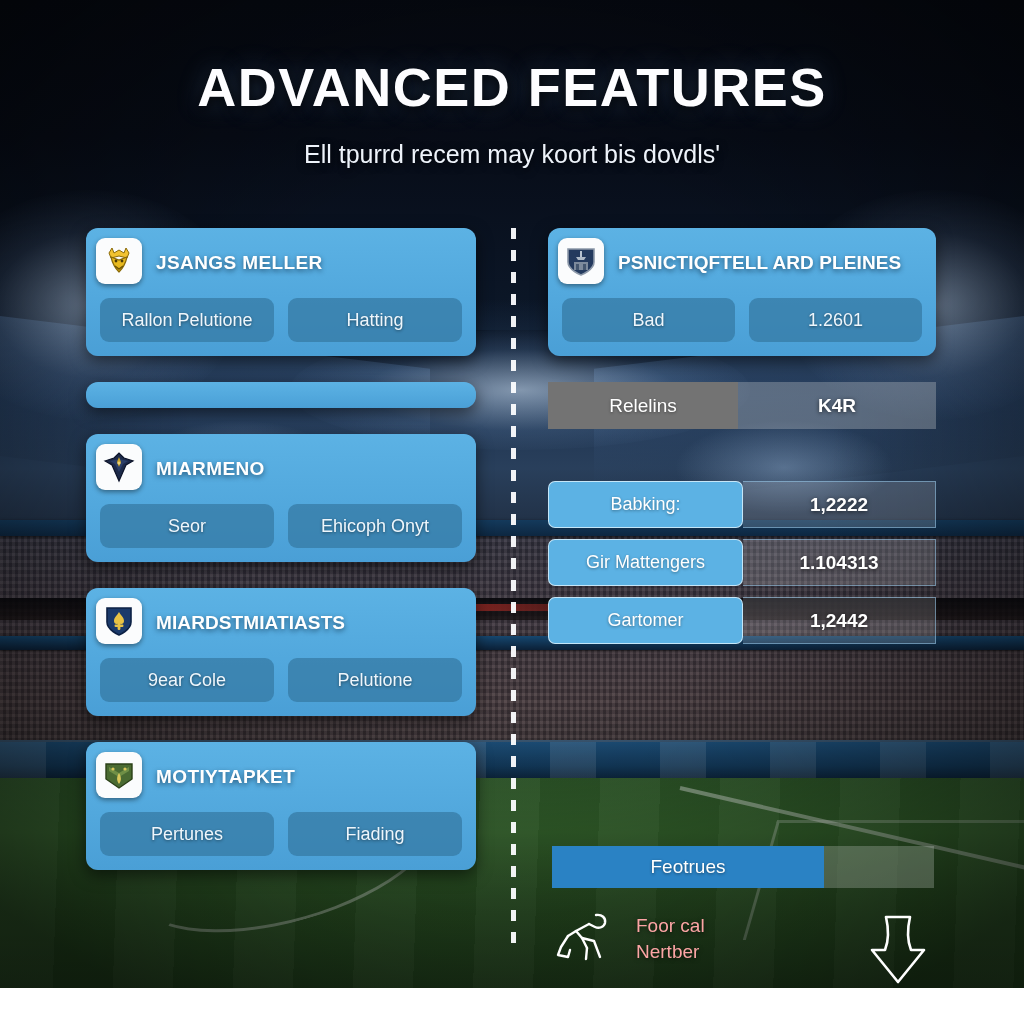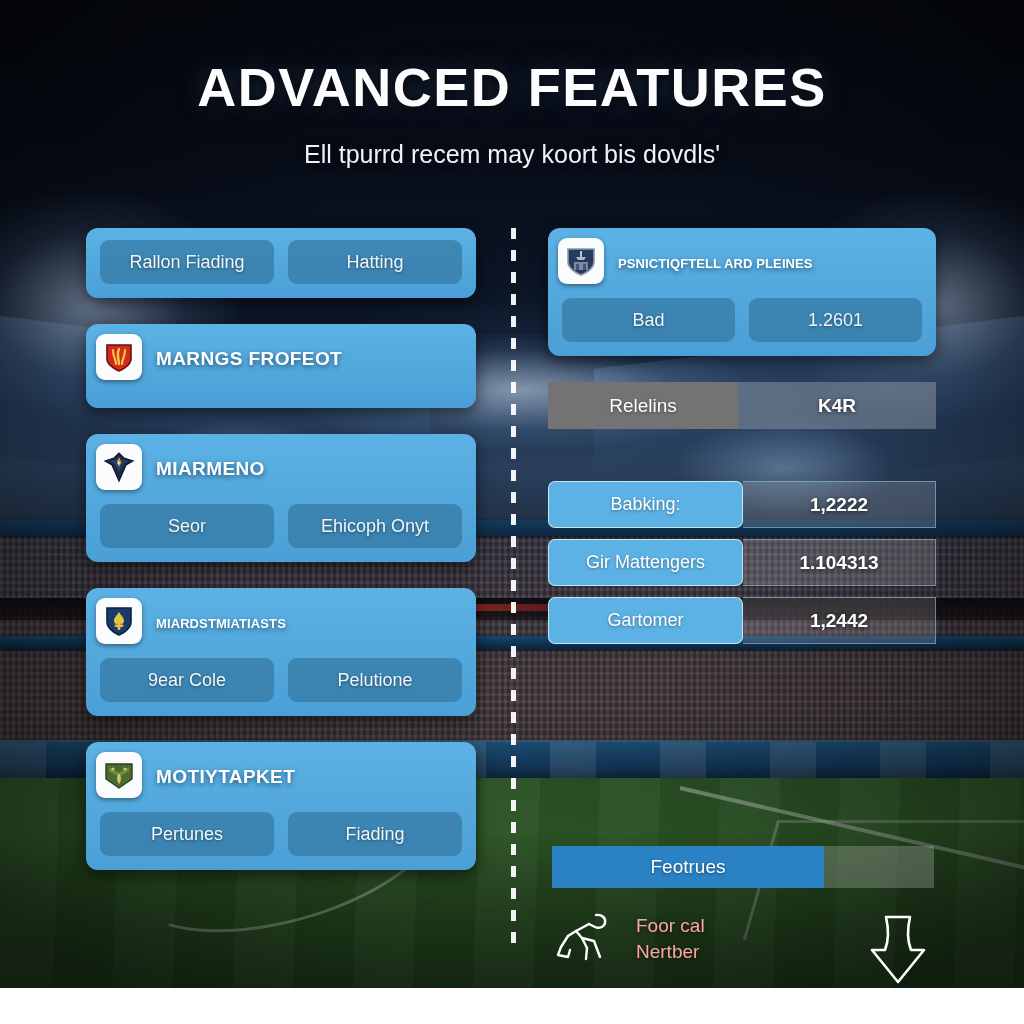--- a/index.html
+++ b/index.html
@@ -166,21 +166,21 @@
     display: flex; align-items: center; justify-content: center;
     margin-left: -4px; margin-top: -4px;
   }
   .crest-tile svg { display: block; }
   .card-title {
     font-size: 19px; font-weight: 700; letter-spacing: .4px;
     color: #ffffff;
     text-shadow: 0 2px 5px rgba(10,40,65,.65);
     white-space: nowrap;
   }
-  .card-title.tight { font-size: 13px; letter-spacing: .1px; text-align: right; }
+  .card-title.tight { font-size: 19px; letter-spacing: .1px; text-align: right; }
   .chip-row { display: flex; gap: 14px; }
   .chip {
     flex: 1 1 0;
     background: rgba(52,120,162,.72);
     border-radius: 9px;
     height: 44px;
     display: flex; align-items: center; justify-content: center;
     color: #eef6fc; font-size: 18px;
     text-shadow: 0 1px 3px rgba(0,0,0,.45);
     white-space: nowrap;
@@ -271,37 +271,39 @@
   <div class="header">
     <div class="title">ADVANCED FEATURES</div>
     <div class="subtitle">Ell tpurrd recem may koort bis dovdls'</div>
   </div>
 
   <div class="divider"></div>
 
   <div class="col col-left">
 
     <div class="card">
-      <div class="chip-row">
-        <div class="chip">Rallon Fiading</div>
-        <div class="chip">Hatting</div>
-      </div>
-    </div>
-
-    <div class="card">
       <div class="card-head">
         <div class="crest-tile">
           <svg width="34" height="34" viewBox="0 0 34 34">
-            <path d="M5 5 H29 V19 C29 26 17 31 17 31 C17 31 5 26 5 19 Z" fill="#d12a1e" stroke="#6e0d07" stroke-width="1.6"></path>
-            <path d="M11 10 C11 17 14 19 14 24 M23 10 C23 17 20 19 20 24" fill="none" stroke="#f6c63a" stroke-width="2.2" stroke-linecap="round"></path>
-            <path d="M17 9 C14 15 17 18 17 24" fill="none" stroke="#f6c63a" stroke-width="2.4" stroke-linecap="round"></path>
+            <path d="M7 9 L10 4 L12 9 L17 6 L22 9 L24 4 L27 9 L25 14 L17 12 L9 14 Z" fill="#f2c230" stroke="#8a6a08" stroke-width="1"></path>
+            <path d="M9 13 C11 22 17 28 17 28 C17 28 23 22 25 13 L17 16 Z" fill="#e8b91e" stroke="#8a6a08" stroke-width="1.2"></path>
+            <circle cx="14" cy="17" r="1.4" fill="#4a3a06"></circle>
+            <circle cx="20" cy="17" r="1.4" fill="#4a3a06"></circle>
+            <path d="M13 22 L17 25 L21 22" fill="none" stroke="#6d5406" stroke-width="1.4"></path>
           </svg>
         </div>
-        <div class="card-title">MARNGS FROFEOT</div>
-      </div>
+        <div class="card-title">JSANGS MELLER</div>
+      </div>
+      <div class="chip-row">
+        <div class="chip">Rallon Pelutione</div>
+        <div class="chip">Hatting</div>
+      </div>
+    </div>
+
+    <div class="card">
     </div>
 
     <div class="card">
       <div class="card-head">
         <div class="crest-tile">
           <svg width="34" height="34" viewBox="0 0 34 34">
             <path d="M3 11 L12 8 L17 3 L22 8 L31 11 L24 15 L17 31 L10 15 Z" fill="#1d2a4a" stroke="#0b1228" stroke-width="1.2"></path>
             <path d="M8 11 L17 9 L26 11 L21 14 L17 22 L13 14 Z" fill="#2b3e68"></path>
             <path d="M17 7 L19 12 L17 17 L15 12 Z" fill="#c9a227"></path>
             <circle cx="17" cy="13" r="1.6" fill="#e8d27a"></circle>

